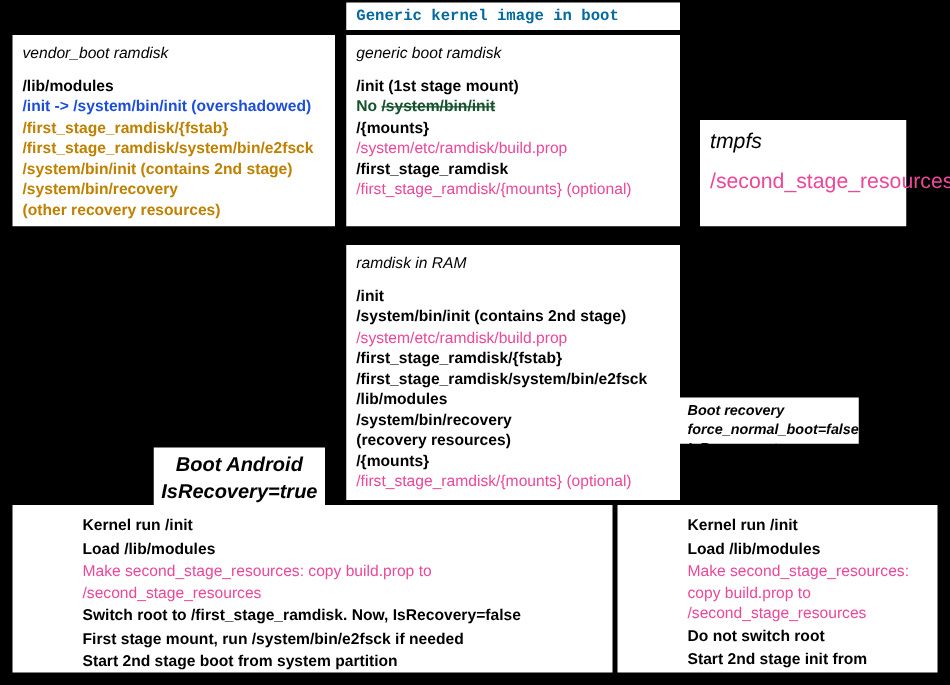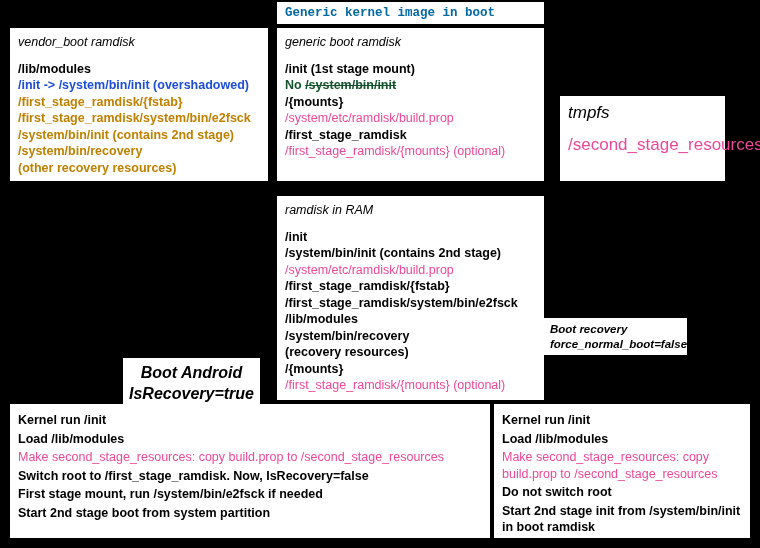--- a/index.html
+++ b/index.html
@@ -67,21 +67,21 @@
   }
   #left-steps {
     left: 10px; top: 404px; width: 480px; height: 134px;
     padding: 8px 8px;
   }
   #right-steps {
     left: 494px; top: 404px; width: 256px; height: 134px;
     padding: 8px 8px;
   }
   #boot-android .line, #boot-recovery .line { font-style: italic; }
-  #left-steps .line, #right-steps .line { margin-bottom: 2px; }
+  #left-steps .line, #right-steps .line { margin-bottom: 2px; margin-left: 48px; }
 </style>
 </head>
 <body>
 
 <div class="box" id="generic-header">
   <span class="line magenta">Generic kernel image in boot</span>
 </div>
 
 <div class="box" id="vendor-boot">
   <span class="title">vendor_boot ramdisk</span>

